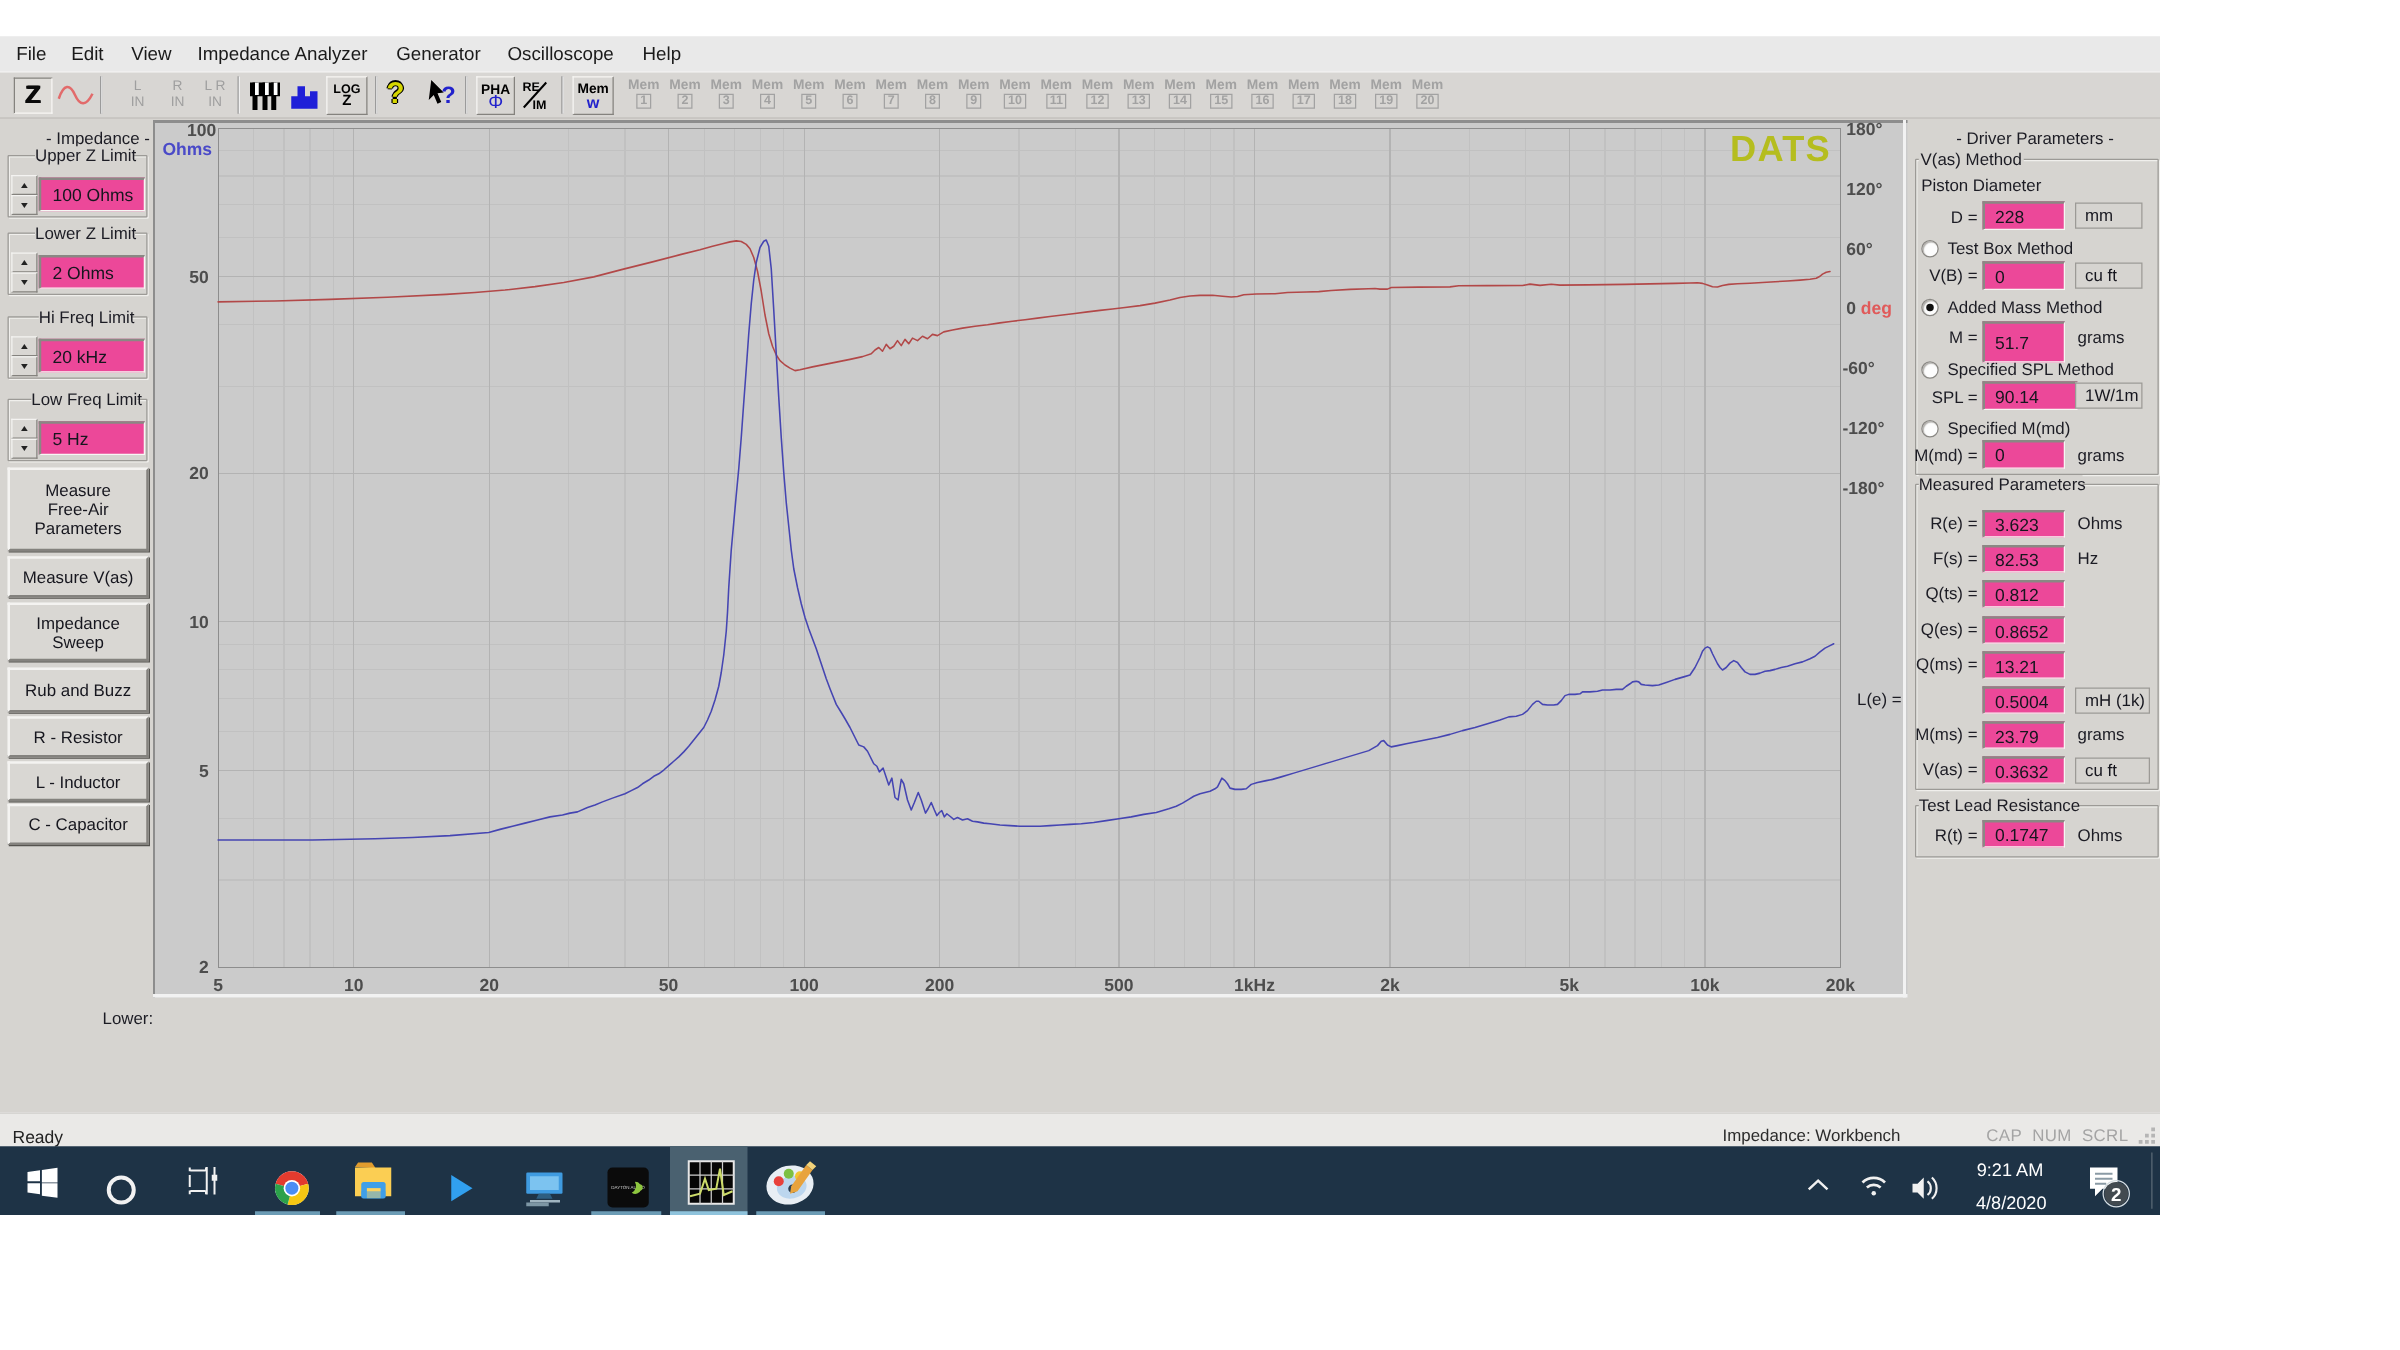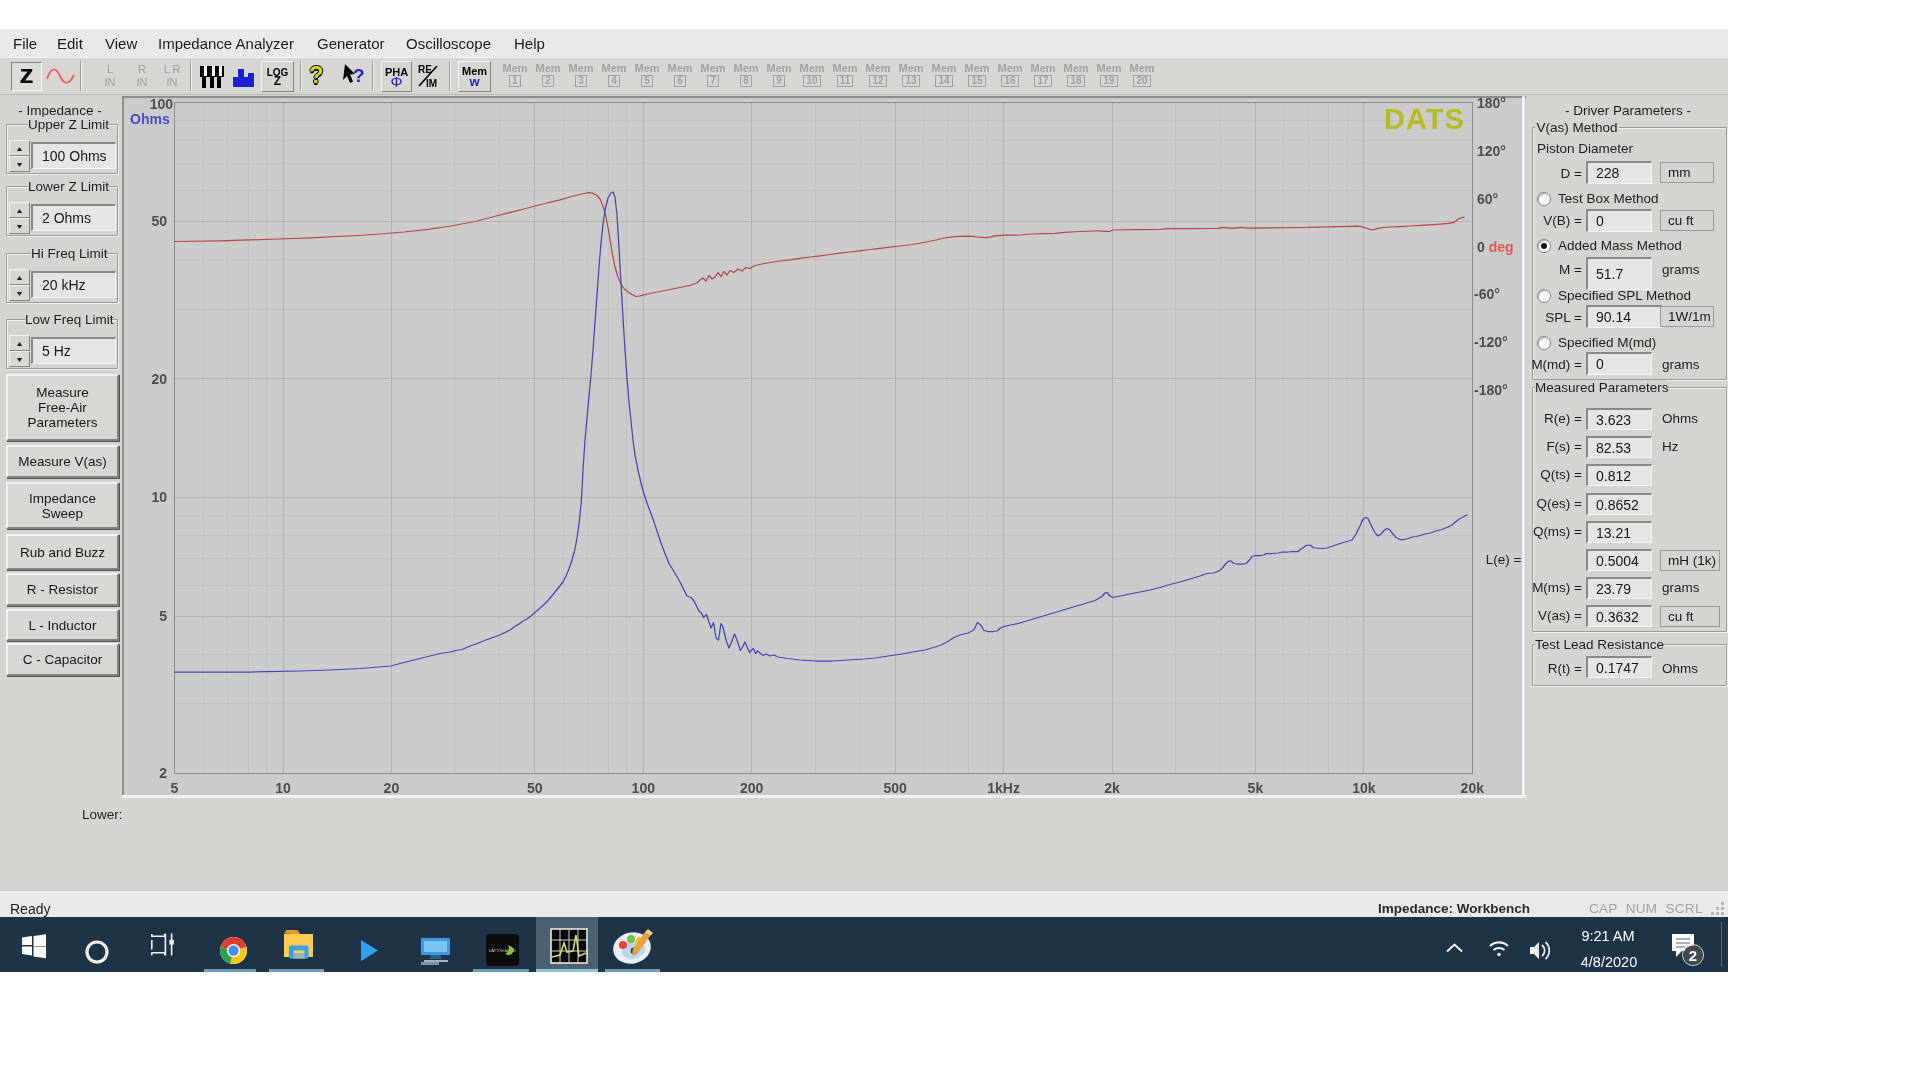--- a/index.html
+++ b/index.html
@@ -7,21 +7,21 @@
 #app {position:absolute;left:0;top:0;width:1728px;height:972px}
 #titlebar {position:absolute;left:0;top:0;width:1728px;height:29px;background:#fff}
 #menubar {position:absolute;left:0;top:29px;width:1728px;height:28px;background:#e9e9e9;font-size:15px;color:#1a1a1a}
 #menubar span {top:6px !important;position:absolute}
 #toolbar {position:absolute;left:0;top:57px;width:1728px;height:38px;background:#d8d6d3;border-top:1px solid #f5f5f5;border-bottom:1px solid #b9b7b4}
 #client {position:absolute;left:0;top:95px;width:1728px;height:795px;background:#d6d4d0}
 #statusbar {position:absolute;left:0;top:890px;width:1728px;height:27px;background:#eae9e7;border-top:1px solid #cfcecc;font-size:14px;color:#222}
 .lbl {position:absolute;font-size:13.5px;color:#1c1c24;white-space:nowrap}
 .gb {position:absolute;border:1px solid #9c9a96;box-shadow:inset 1px 1px 0 #f0efec, 1px 1px 0 #f0efec;border-radius:1px}
 .gbl {position:absolute;font-size:13.5px;color:#1c1c24;background:#d6d4d0;text-align:center;white-space:nowrap}
-.fld {position:absolute;background:#e5e5e5;border-top:2px solid #8a8884;border-left:2px solid #8a8884;border-right:1px solid #f7f6f4;border-bottom:1px solid #f7f6f4;color:#16161e;display:flex;align-items:center}
+.fld {position:absolute;background:#ec4899;border-top:2px solid #8a8884;border-left:2px solid #8a8884;border-right:1px solid #f7f6f4;border-bottom:1px solid #f7f6f4;color:#16161e;display:flex;align-items:center}
 .ubox {position:absolute;height:21px;border:1px solid #9c9a96;font-size:13.5px;color:#16161e;padding-left:7px;display:flex;align-items:center;background:#d6d4d0}
 .btn {position:absolute;background:#d9d7d3;border-top:2px solid #f4f3f1;border-left:2px solid #f4f3f1;border-right:2px solid #84827e;border-bottom:2px solid #84827e;box-shadow:1px 1px 0 #55534f;font-size:13.5px;color:#16161e;display:flex;align-items:center;justify-content:center;text-align:center;line-height:15px}
 .spin {position:absolute;width:21px;height:16px;background:#d9d7d3;border-top:1px solid #f4f3f1;border-left:1px solid #f4f3f1;border-right:1px solid #84827e;border-bottom:1px solid #84827e;display:flex;align-items:center;justify-content:center}
 .spin span {font-size:7px;color:#222;transform:scaleX(1.3)}
 .radio {position:absolute;width:14px;height:14px;border-radius:50%;background:#fdfdfd;border:1px solid #8a8884;box-shadow:inset 1px 1px 1px #b0aeaa;display:flex;align-items:center;justify-content:center}
 .rdot {width:6px;height:6px;border-radius:50%;background:#111}
 .tbtn {position:absolute;display:flex;align-items:center;justify-content:center;text-align:center}
 .tbtn.pressed {background:#dedcd8;border-top:1px solid #84827e;border-left:1px solid #84827e;border-right:1px solid #f7f6f4;border-bottom:1px solid #f7f6f4}
 .tbtn.raised {border-top:1px solid #f7f6f4;border-left:1px solid #f7f6f4;border-right:1px solid #84827e;border-bottom:1px solid #84827e}
 .memb {width:30px;text-align:center;font-size:11px;line-height:12px;color:#a2a2a2;font-weight:bold}
@@ -100,21 +100,21 @@
     <div class="abs memb" style="left:863px;top:62px">Mem<br><span class="memn">12</span></div>
     <div class="abs memb" style="left:896px;top:62px">Mem<br><span class="memn">13</span></div>
     <div class="abs memb" style="left:929px;top:62px">Mem<br><span class="memn">14</span></div>
     <div class="abs memb" style="left:962px;top:62px">Mem<br><span class="memn">15</span></div>
     <div class="abs memb" style="left:995px;top:62px">Mem<br><span class="memn">16</span></div>
     <div class="abs memb" style="left:1028px;top:62px">Mem<br><span class="memn">17</span></div>
     <div class="abs memb" style="left:1061px;top:62px">Mem<br><span class="memn">18</span></div>
     <div class="abs memb" style="left:1094px;top:62px">Mem<br><span class="memn">19</span></div>
     <div class="abs memb" style="left:1127px;top:62px">Mem<br><span class="memn">20</span></div>
 <div id="client"></div>
-<div class="abs lbl" style="left:0px;top:103px;width:120px;text-align:center">- Impedance -</div>
+<div class="abs lbl" style="left:0px;top:103px;width:120px;text-align:right">- Impedance -</div>
 <div class="gb" style="left:6px;top:124px;width:112px;height:50px"></div>
     <div class="gbl" style="left:28px;top:117px;width:79px">Upper Z Limit</div>
 <div class="spin" style="left:9px;top:140px">
       <span>▲</span>
     </div>
     <div class="spin" style="left:9px;top:156px">
       <span>▼</span>
     </div>
 <div class="fld" style="left:31px;top:142px;width:85px;height:27px;font-size:14px;padding-left:9px">100 Ohms</div>
 <div class="gb" style="left:6px;top:186px;width:112px;height:50px"></div>
@@ -247,21 +247,21 @@
 <div class="fld" style="left:1586px;top:605px;width:66px;height:22px;font-size:14px;padding-left:8px">0.3632</div>
 <div class="ubox" style="left:1660px;top:606px;width:60px">cu ft</div>
 <div class="gb" style="left:1532px;top:644px;width:195px;height:42px"></div>
     <div class="gbl" style="left:1535px;top:637px;width:128px">Test Lead Resistance</div>
 <div class="abs lbl" style="left:1525px;top:661px;width:57px;text-align:right">R(t) =</div>
 <div class="fld" style="left:1586px;top:656px;width:66px;height:22px;font-size:14px;padding-left:8px">0.1747</div>
 <div class="abs lbl" style="left:1662px;top:661px">Ohms</div>
 <div class="abs lbl" style="left:82px;top:807px">Lower:</div>
 <div id="statusbar"></div>
 <span class="abs" style="left:10px;top:901px;font-size:14px;color:#222">Ready</span>
-<span class="abs" style="left:1378px;top:901px;font-weight:bold;color:#2b2b2b;font-size:13.5px">Impedance: Workbench</span>
+<span class="abs" style="left:1378px;top:901px;font-weight:normal;color:#2b2b2b;font-size:13.5px">Impedance: Workbench</span>
 <span class="abs" style="left:1589px;top:901px;color:#a4a4a4;font-size:13.5px;letter-spacing:0.3px">CAP&nbsp;&nbsp;NUM&nbsp;&nbsp;SCRL</span>
 <svg class="abs" style="left:1710px;top:901px" width="15" height="15" viewBox="0 0 15 15">
       <g fill="#b5b5b5">
         <rect x="11" y="11" width="3" height="3"></rect>
         <rect x="11" y="6" width="3" height="3"></rect>
         <rect x="6" y="11" width="3" height="3"></rect>
         <rect x="11" y="1" width="3" height="3"></rect>
         <rect x="6" y="6" width="3" height="3"></rect>
         <rect x="1" y="11" width="3" height="3"></rect>
       </g>

